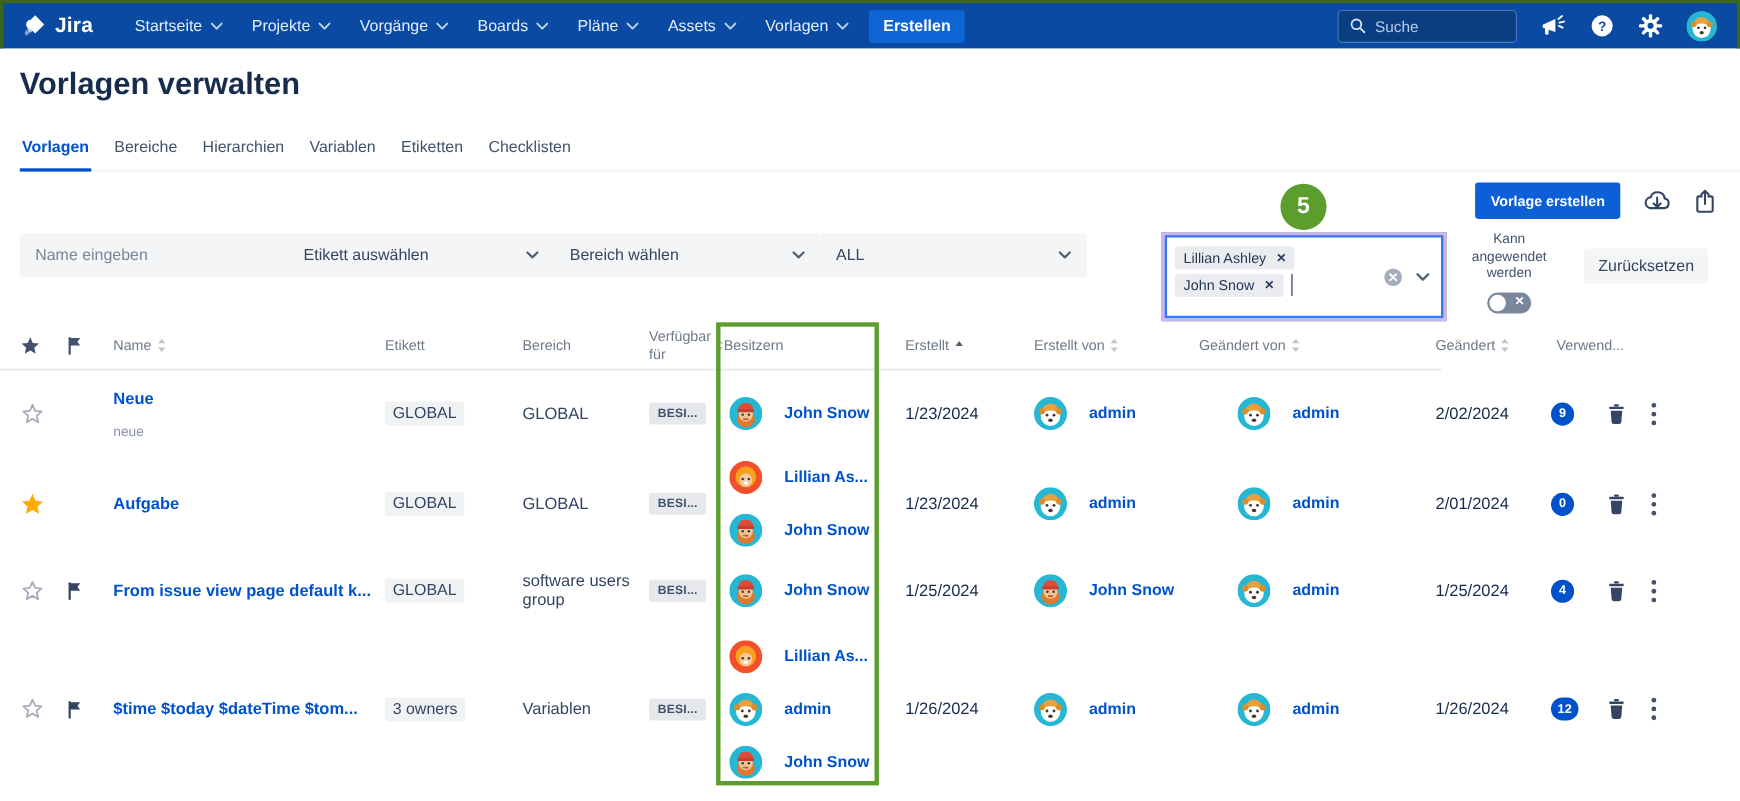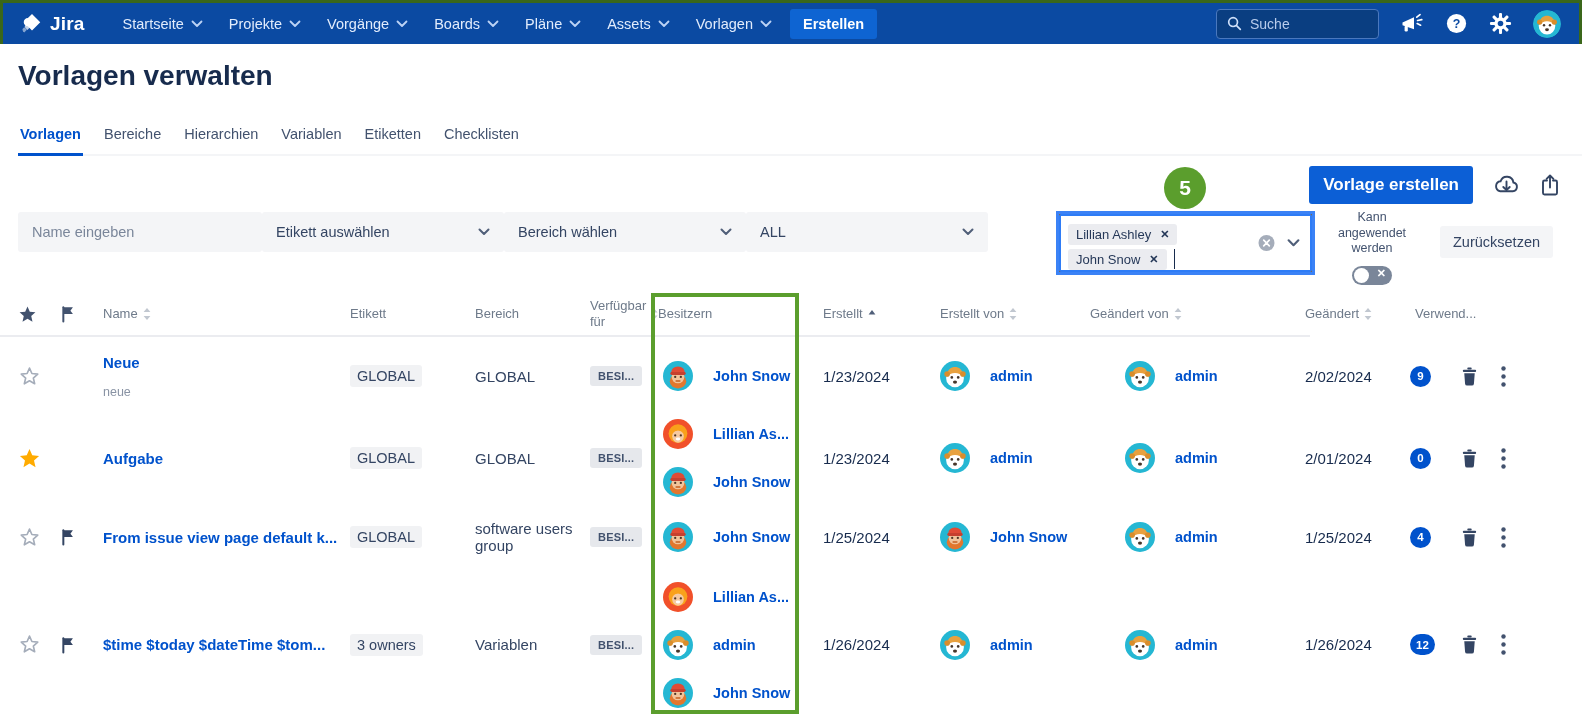--- a/index.html
+++ b/index.html
@@ -28,36 +28,36 @@
   
   .page-title { position:absolute; left:18px; top:60px; font-size:28px; font-weight:700; color:#172B4D; }
   .tabs { position:absolute; left:18px; top:122px; right:0; display:flex; gap:19px; border-bottom:2px solid #F4F5F7; }
   .tab { font-size:14.5px; color:#42526E; padding:4px 2px 11px 2px; cursor:pointer; border-bottom:3px solid transparent; margin-bottom:-2px; }
   .tab.active { color:#0052CC; font-weight:600; border-bottom-color:#0052CC; }
 
   .desc { position:absolute; left:18px; top:169px; font-size:14px; color:#172B4D; }
   .link { color:#0052CC; text-decoration:none; cursor:pointer; }
 
   .top-actions { position:absolute; right:22px; top:166px; display:flex; align-items:center; gap:20px; }
-  .btn-primary { background:#0C5FD6; color:#fff; font-size:17px; font-weight:600; border:none;
+  .btn-primary { background:#0C5FD6; color:#fff; font-size:13px; font-weight:600; border:none;
                  border-radius:3px; padding:9px 14px; cursor:pointer; }
   .icon-btn { background:none; border:none; cursor:pointer; display:flex; align-items:center; }
 
   
   .filters { position:absolute; left:18px; top:212px; display:flex; gap:0; }
   .f-input, .f-select { width:244px; height:40px; background:#F4F5F7; border:none; border-radius:3px;
            font-size:14.5px; color:#344563; padding:0 14px; display:flex; align-items:center; justify-content:space-between; cursor:pointer; }
   .f-input { width:244px; }
   .f-select { width:242px; }
   .f-input input { border:none; background:transparent; outline:none; font-size:14.5px; width:100%;
                    font-family:"Liberation Sans", sans-serif; color:#344563; }
   .f-input input::placeholder { color:#7A869A; }
 
-  .owners-annot { position:absolute; left:1056px; top:211px; width:259px; height:64px;
-                  border:3px solid #3b82f6; background:#a16207; }
+  .owners-annot { position:absolute; left:1056px; top:211px; width:259px; height:81px;
+                  border:3px solid #c4b5fd; background:#a16207; }
   .owners-select { position:relative; width:100%; height:100%; border:2px solid #2E7CF6; border-radius:2px;
                    background:#fff; padding:5px 60px 5px 7px; cursor:text; }
   .chip-row { display:flex; align-items:center; height:24px; margin:1px 0; }
   .sel-chip { display:inline-flex; align-items:center; gap:9px; background:#EBECF0; border-radius:3px;
               padding:3px 8px; font-size:13px; color:#253858; }
   .sel-chip .x { font-size:11px; font-weight:700; cursor:pointer; }
   .caret-bar { display:inline-block; width:1px; height:20px; background:#172B4D; margin-left:7px; }
   .sel-icons { position:absolute; right:10px; top:50%; transform:translateY(-50%); display:flex; align-items:center; gap:12px; }
   .badge-annot { position:absolute; left:1164px; top:167px; width:42px; height:42px; border-radius:50%;
                  background:#5B9E2D; color:#fff; font-size:21px; font-weight:700;

